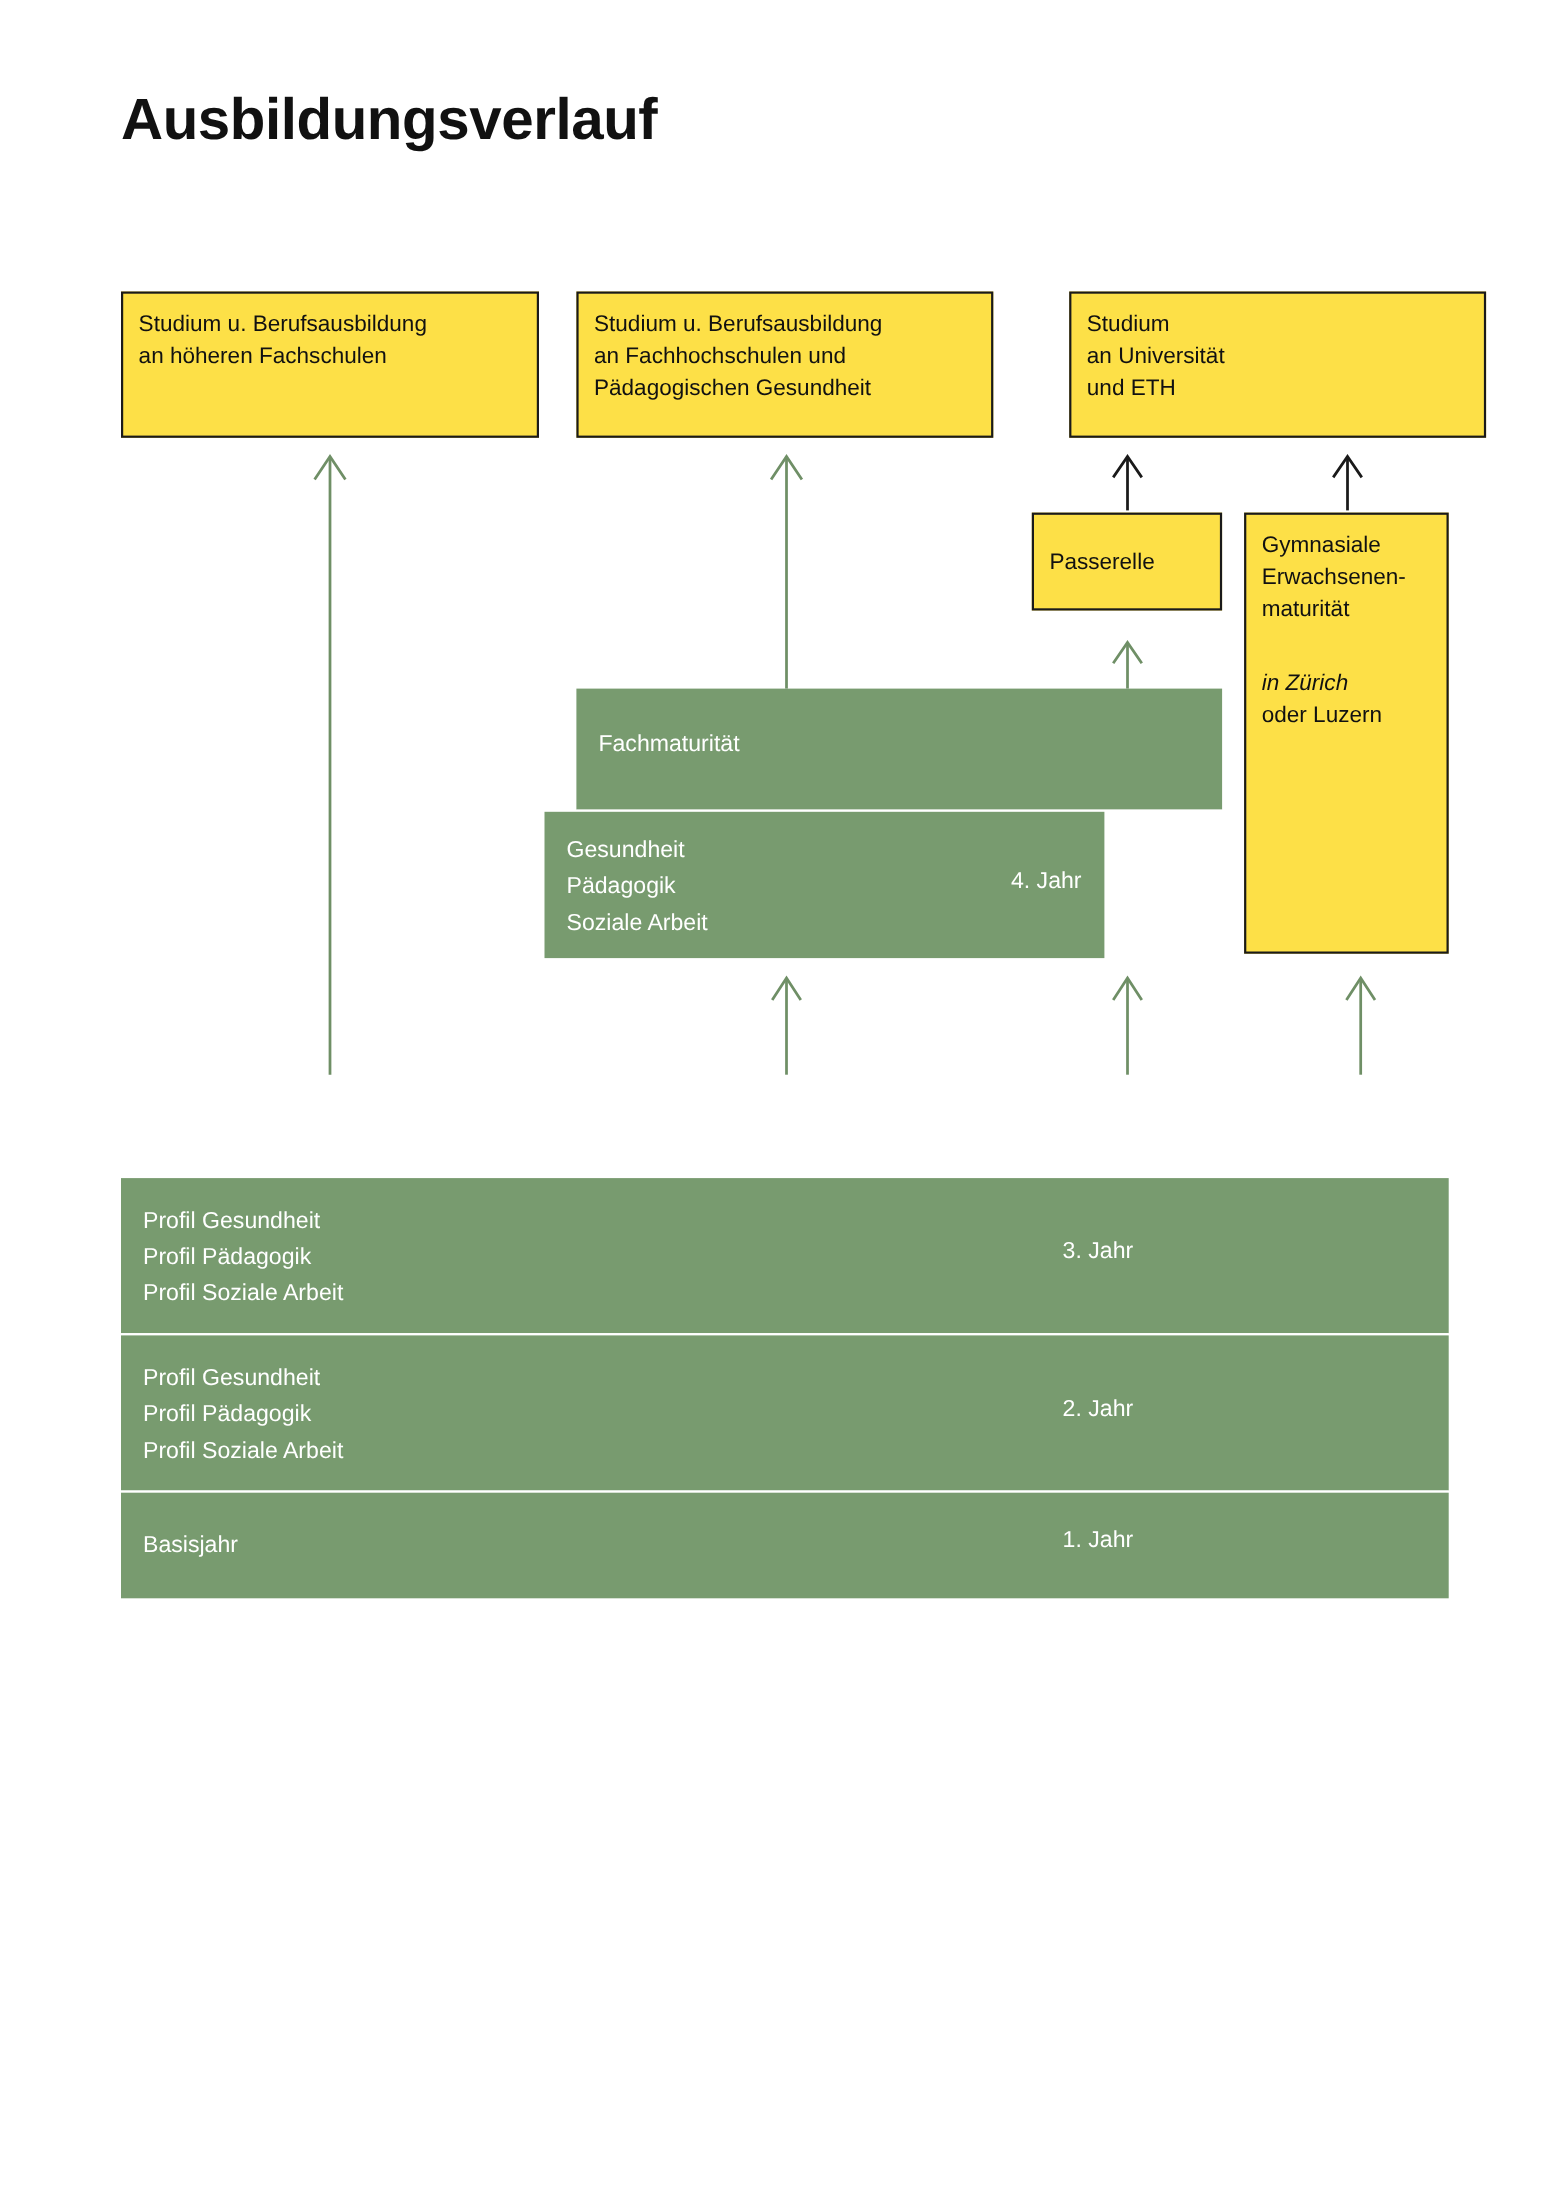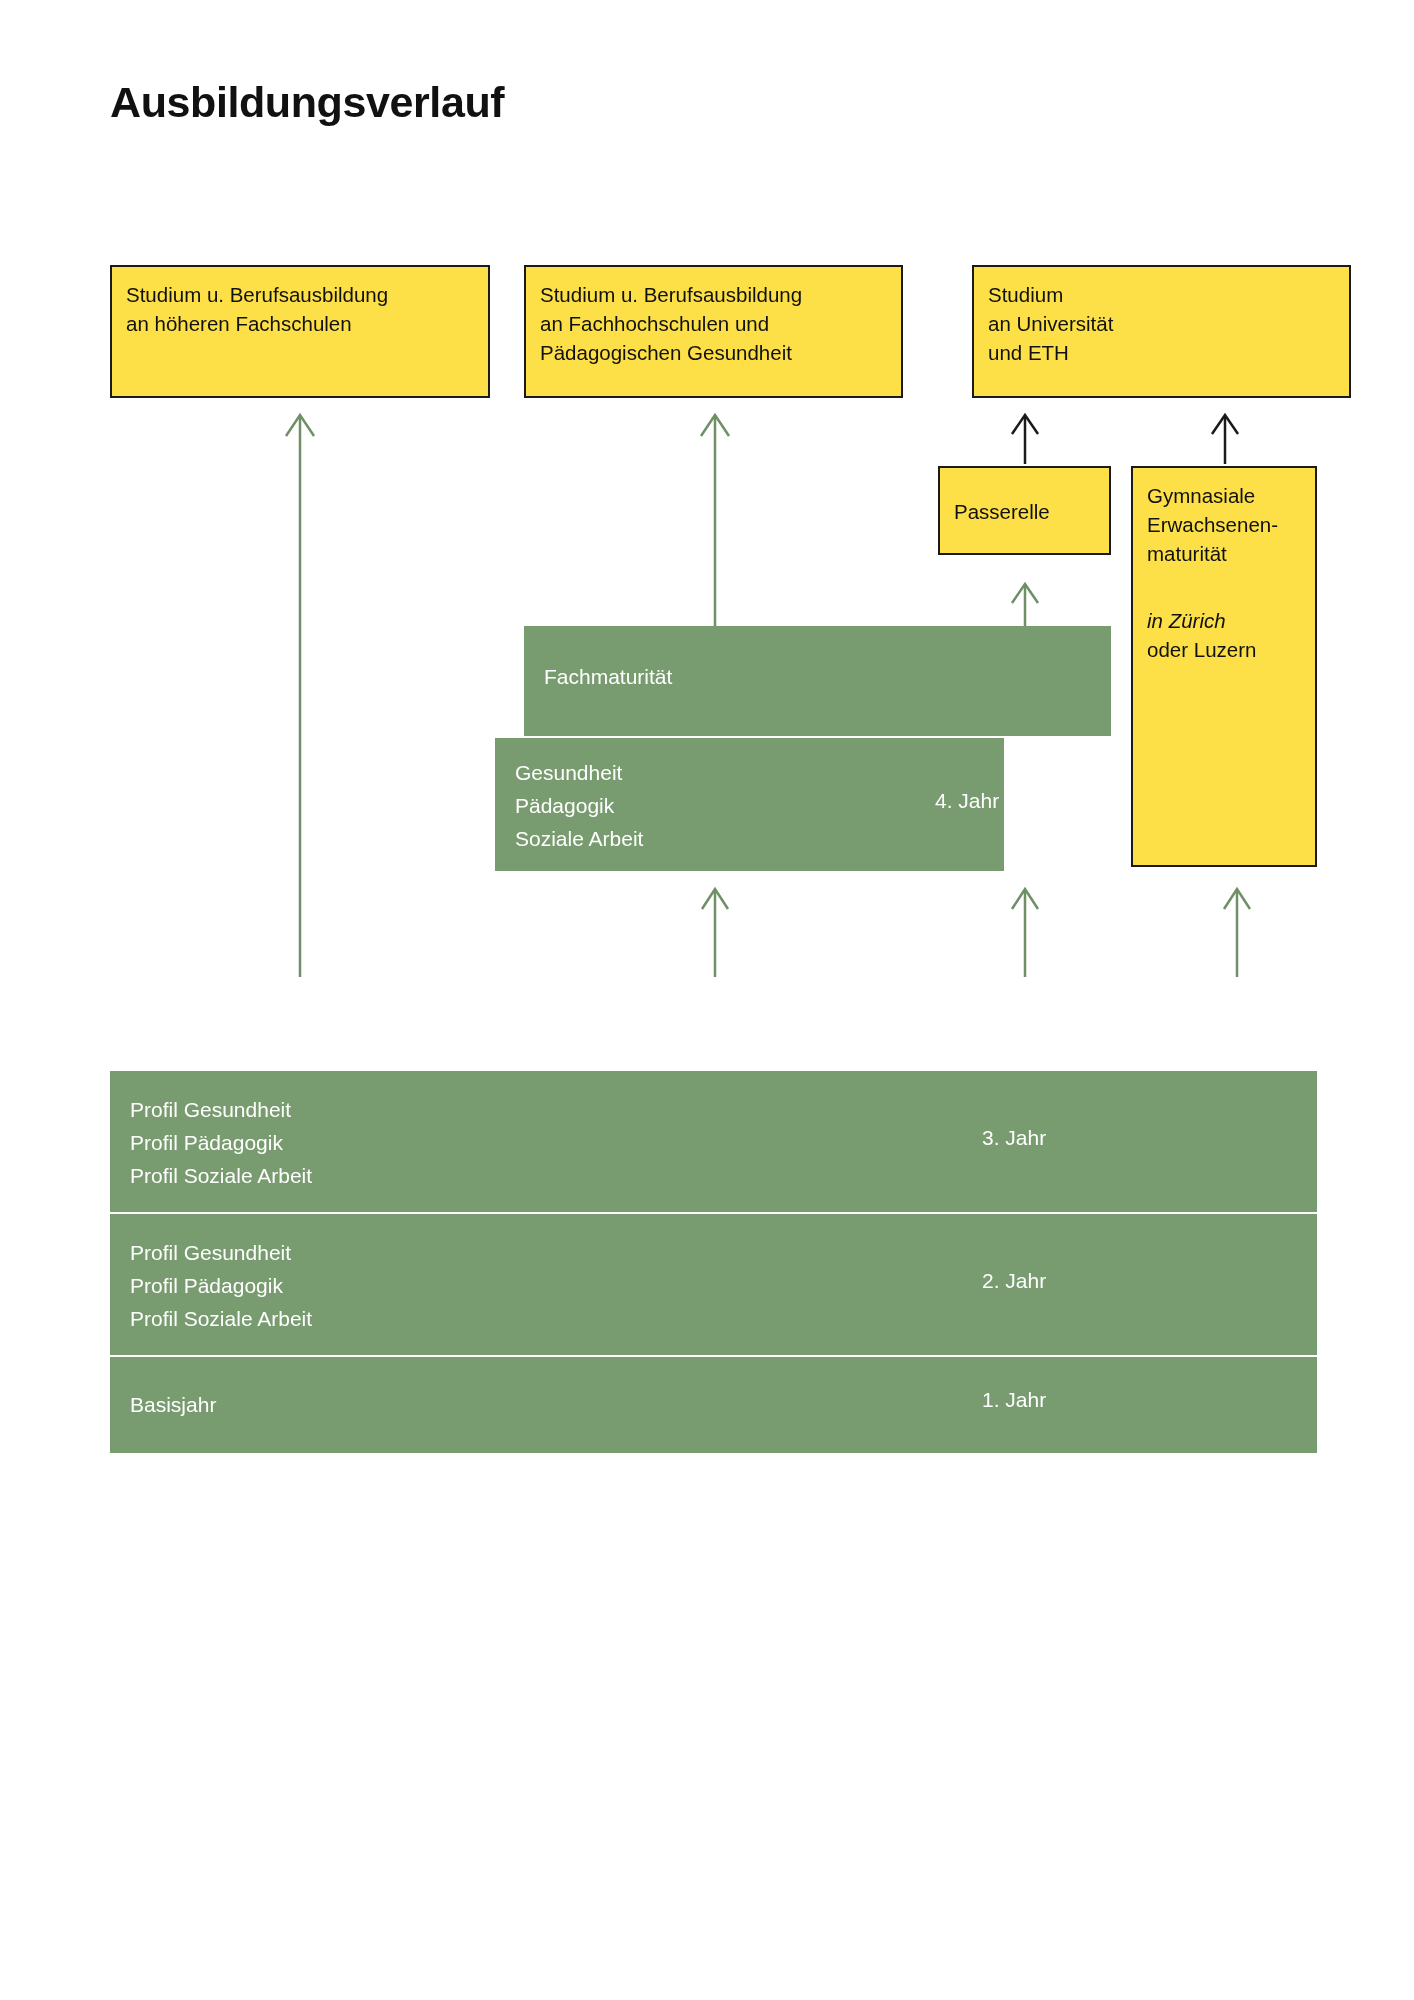--- a/index.html
+++ b/index.html
@@ -21,21 +21,21 @@
     left: 0; top: 0;
     width: 1414px;
     height: 2000px;
   }
 
   
   .page-title {
     position: absolute;
     left: 110px;
     top: 78px;
-    font-size: 43px;
+    font-size: 53px;
     font-weight: bold;
     letter-spacing: -0.4px;
     color: #111111;
     white-space: nowrap;
   }
 
   
   .obox {
     position: absolute;
     box-sizing: border-box;
@@ -71,21 +71,20 @@
     position: absolute;
     left: 20px;
     font-size: 21px;
     line-height: 33px;
   }
   .gblock .left .ln { display: block; white-space: nowrap; }
   .gblock .right {
     position: absolute;
     font-size: 21px;
     white-space: nowrap;
-    margin-left: 16px;
   }
   .sep-line {
     position: absolute;
     background: #ffffff;
     height: 2px;
   }
 
   
   .arrow {
     position: absolute;

